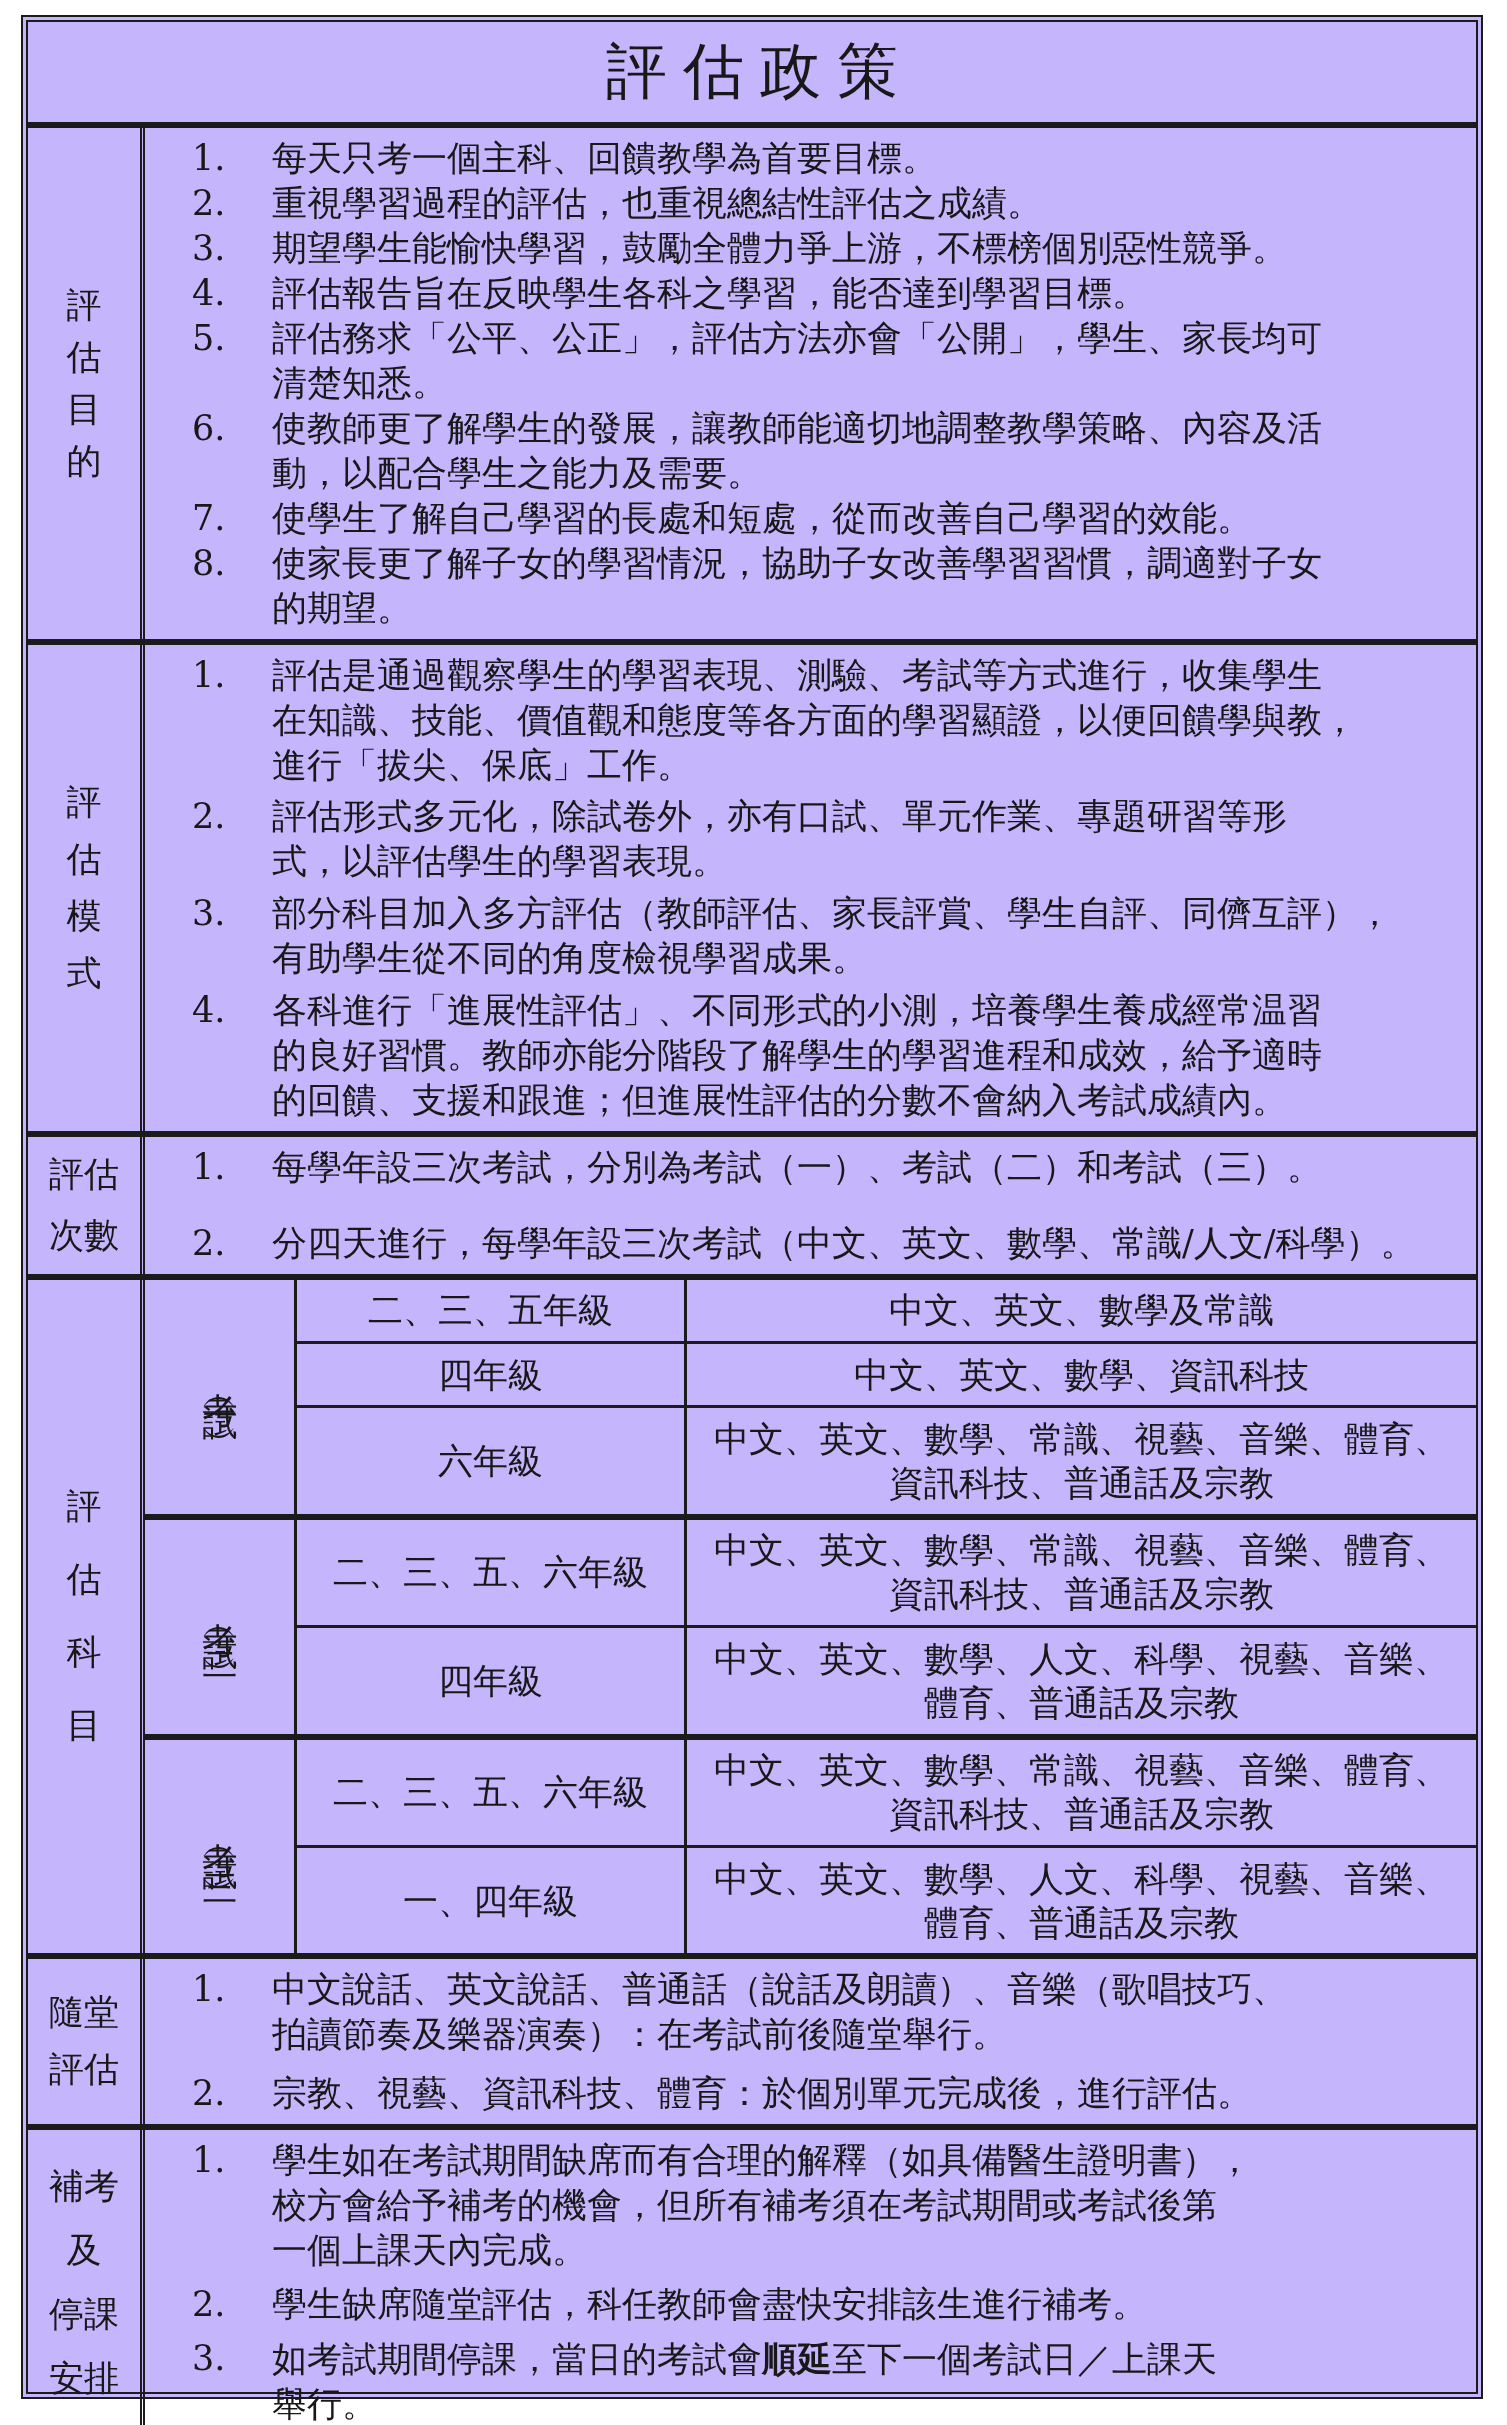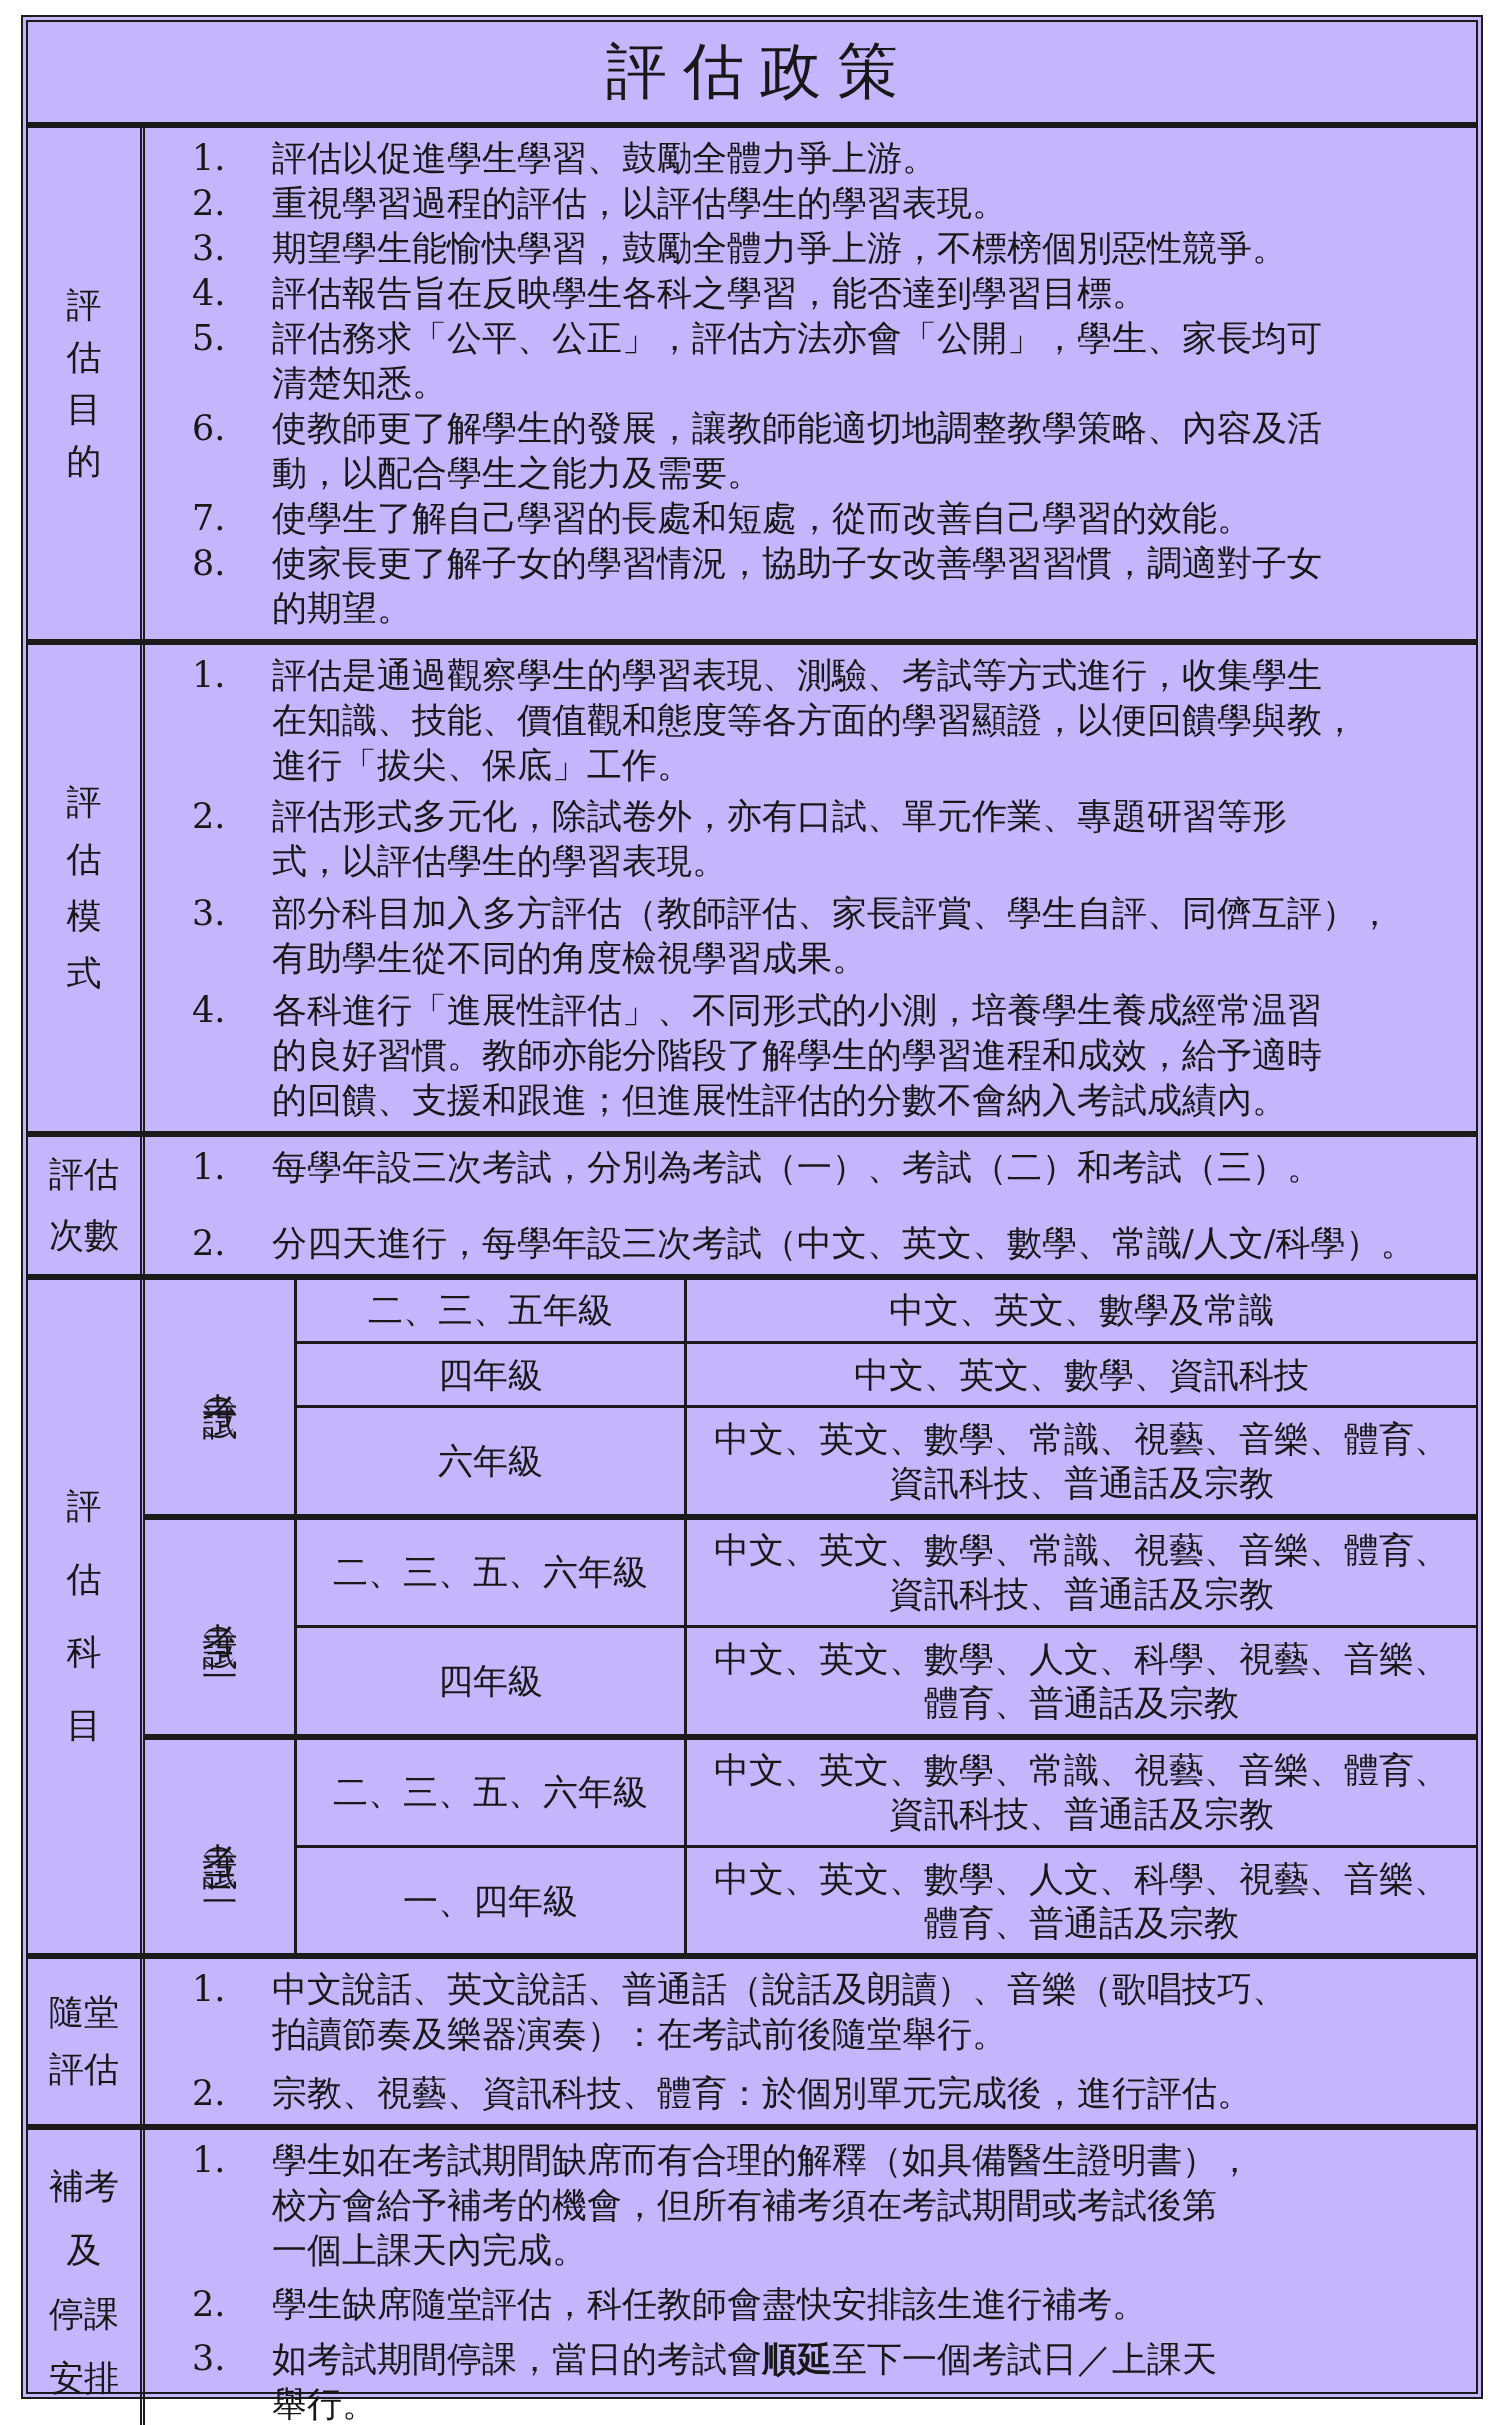--- a/index.html
+++ b/index.html
@@ -103,25 +103,25 @@
   <div class="section s-purpose">
     <div class="label-col">
       <div class="lline">評</div>
       <div class="lline">估</div>
       <div class="lline">目</div>
       <div class="lline">的</div>
     </div>
     <div class="content-col">
       <div class="item">
         <div class="num">1.</div>
-        <div class="txt">評估以促進學生學習、鼓勵全體力爭上游。</div>
-      </div>
-      <div class="item">
-        <div class="num">2.</div>
-        <div class="txt">重視學習過程的評估，以評估學生的學習表現。</div>
+        <div class="txt">每天只考一個主科、回饋教學為首要目標。</div>
+      </div>
+      <div class="item">
+        <div class="num">2.</div>
+        <div class="txt">重視學習過程的評估，也重視總結性評估之成績。</div>
       </div>
       <div class="item">
         <div class="num">3.</div>
         <div class="txt">期望學生能愉快學習，鼓勵全體力爭上游，不標榜個別惡性競爭。</div>
       </div>
       <div class="item">
         <div class="num">4.</div>
         <div class="txt">評估報告旨在反映學生各科之學習，能否達到學習目標。</div>
       </div>
       <div class="item">

